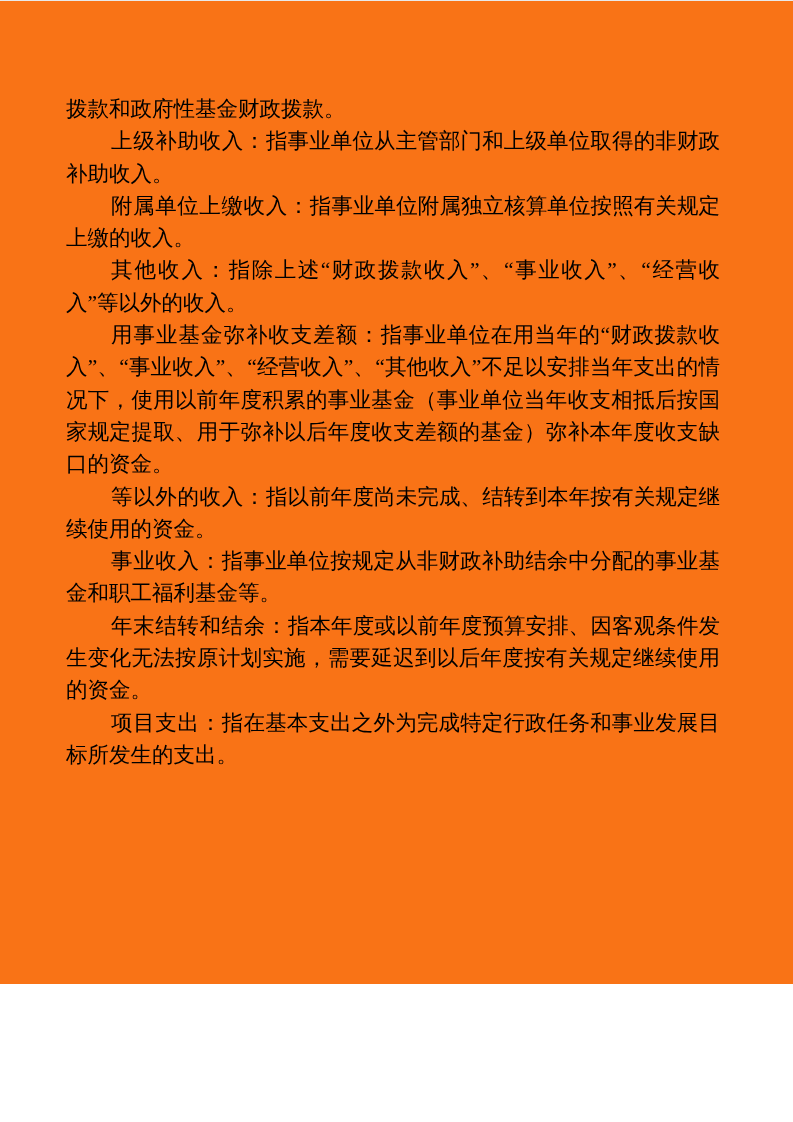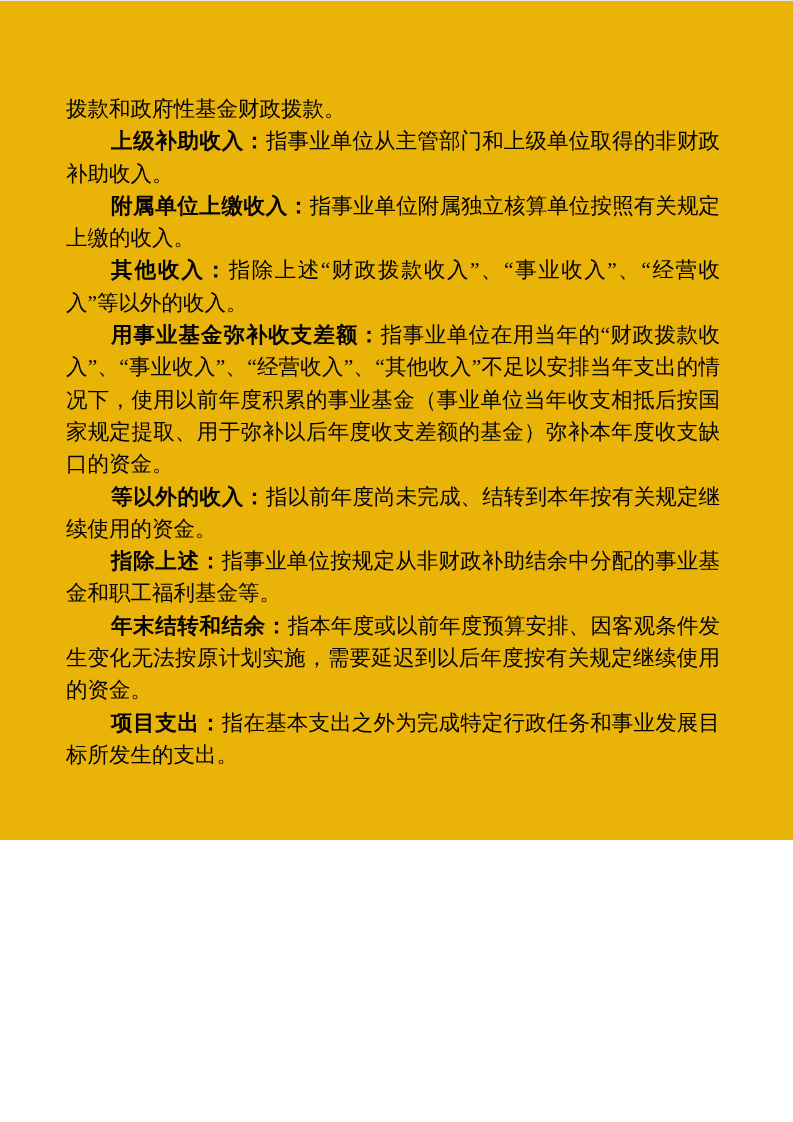--- a/index.html
+++ b/index.html
@@ -6,54 +6,54 @@
   html, body { background: #ffffff; }
   body {
     width: 793px;
     height: 1122px;
     position: relative;
     font-family: "Liberation Serif", "DejaVu Serif", serif;
     overflow: hidden;
   }
   .page {
     width: 793px;
-    height: 840px;
-    background: #eab308;
+    height: 984px;
+    background: #f97316;
     border-top: 1px solid #e9e9e9;
     padding: 92px 73px 0 66px;
   }
   .doc-body {
     width: 654px;
   }
   .para {
     font-size: 21.5px;
     line-height: 32.3px;
     color: #000000;
     text-align: justify;
     text-justify: inter-ideograph;
     word-break: normal;
     font-kerning: none;
   }
   .para.indent {
     text-indent: 45px;
   }
   .term {
-    font-weight: 700;
+    font-weight: 400;
     font-family: "Liberation Sans", "DejaVu Sans", sans-serif;
     letter-spacing: 0.5px;
   }
 </style>
 </head>
 <body>
 
 <div class="page">
   <div class="doc-body" id="doc-body">
       <p class="para"><span>拨款和政府性基金财政拨款。</span></p>
       <p class="para indent"><span class="term">上级补助收入：</span><span>指事业单位从主管部门和上级单位取得的非财政补助收入。</span></p>
       <p class="para indent"><span class="term">附属单位上缴收入：</span><span>指事业单位附属独立核算单位按照有关规定上缴的收入。</span></p>
       <p class="para indent"><span class="term">其他收入：</span><span>指除上述“财政拨款收入”、“事业收入”、“经营收入”等以外的收入。</span></p>
       <p class="para indent"><span class="term">用事业基金弥补收支差额：</span><span>指事业单位在用当年的“财政拨款收入”、“事业收入”、“经营收入”、“其他收入”不足以安排当年支出的情况下，使用以前年度积累的事业基金（事业单位当年收支相抵后按国家规定提取、用于弥补以后年度收支差额的基金）弥补本年度收支缺口的资金。</span></p>
       <p class="para indent"><span class="term">等以外的收入：</span><span>指以前年度尚未完成、结转到本年按有关规定继续使用的资金。</span></p>
-      <p class="para indent"><span class="term">指除上述：</span><span>指事业单位按规定从非财政补助结余中分配的事业基金和职工福利基金等。</span></p>
+      <p class="para indent"><span class="term">事业收入：</span><span>指事业单位按规定从非财政补助结余中分配的事业基金和职工福利基金等。</span></p>
       <p class="para indent"><span class="term">年末结转和结余：</span><span>指本年度或以前年度预算安排、因客观条件发生变化无法按原计划实施，需要延迟到以后年度按有关规定继续使用的资金。</span></p>
       <p class="para indent"><span class="term">项目支出：</span><span>指在基本支出之外为完成特定行政任务和事业发展目标所发生的支出。</span></p>
     </div>
 </div>
 
 </body></html>

